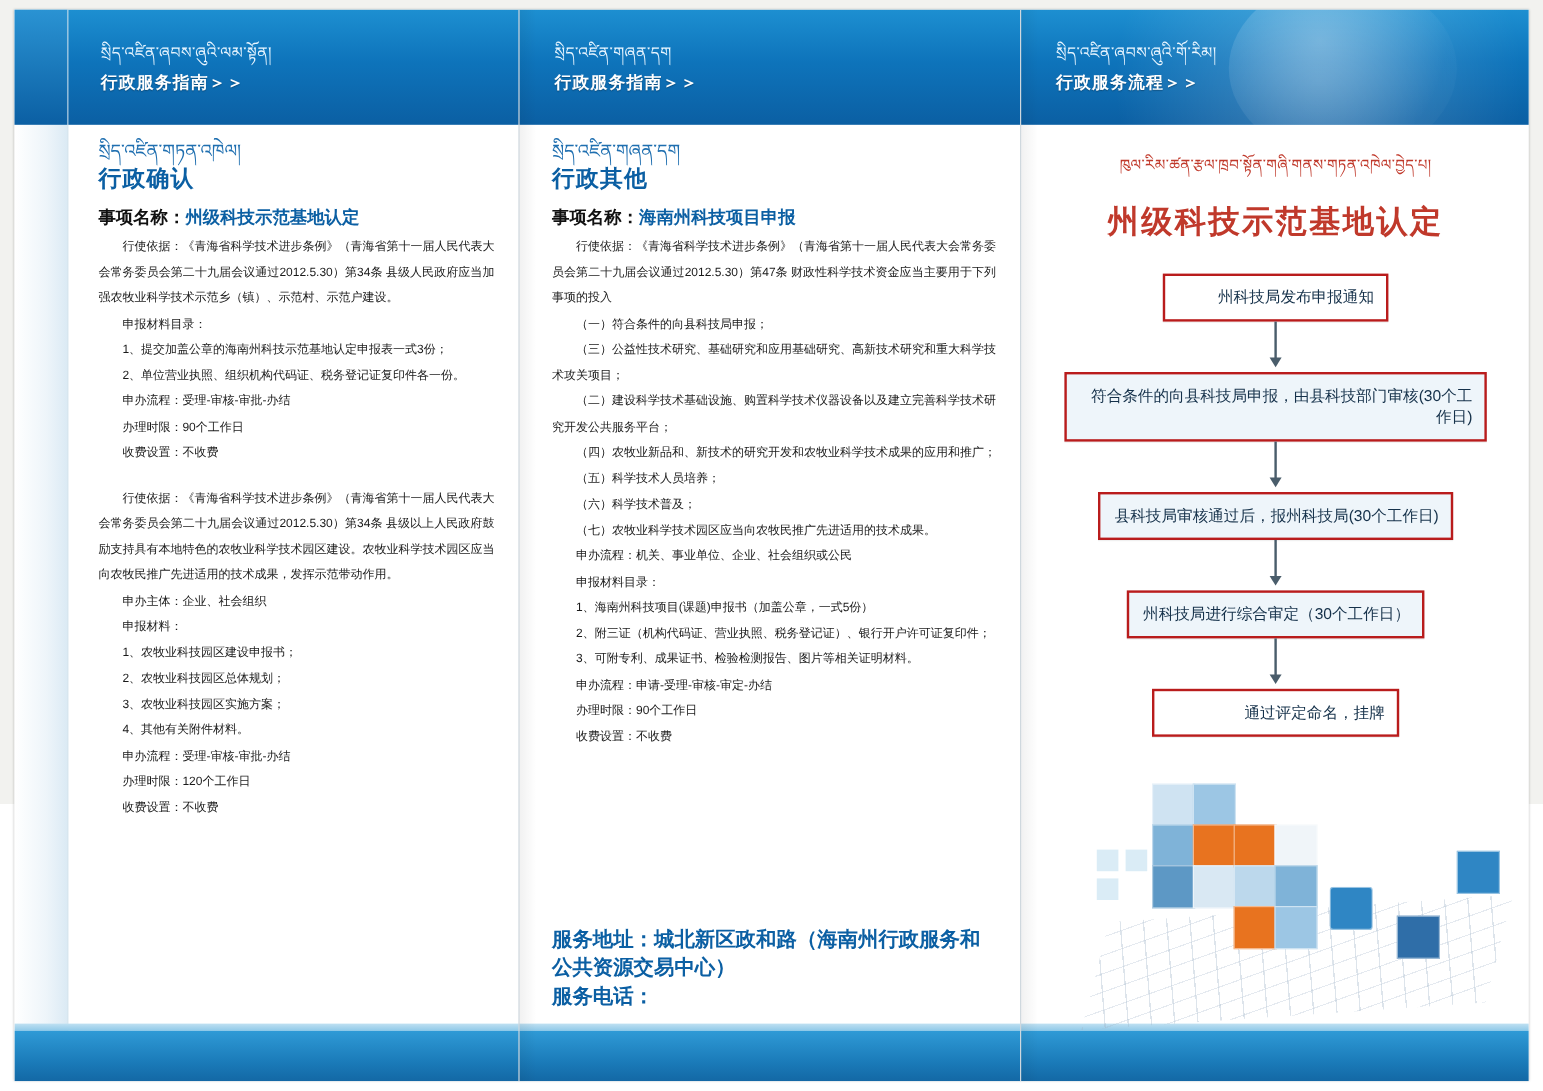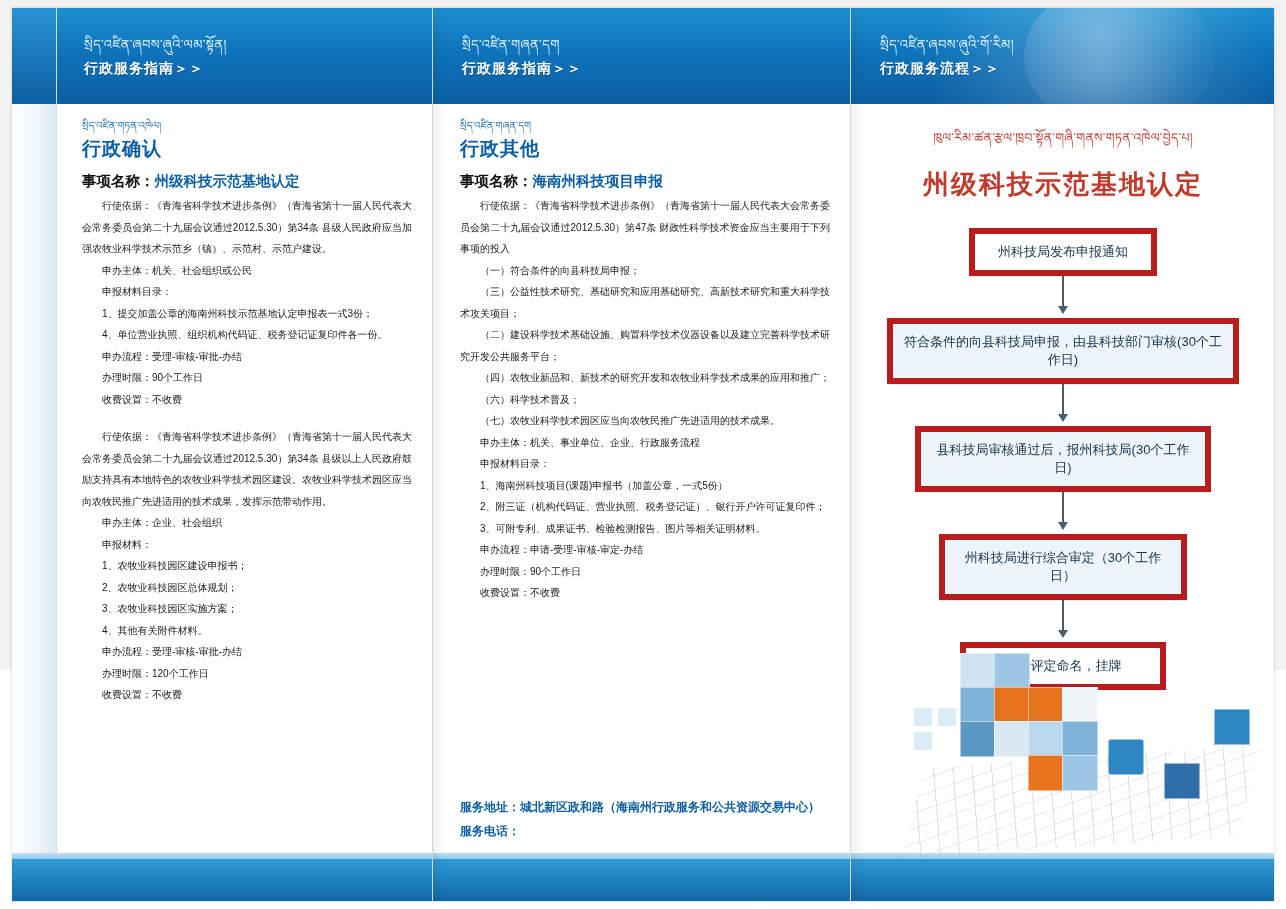--- a/index.html
+++ b/index.html
@@ -102,21 +102,21 @@
     text-shadow:0 1px 1px rgba(0,0,0,.3);
     white-space:nowrap;
   }
   .panel-body{
     position:relative;
     padding:14px 20px 0 26px;
     box-sizing:border-box;
   }
   .tib-sub{
     font-family:"DejaVu Sans", sans-serif;
-    font-size:10px;color:#1f6fb0;line-height:16px;
+    font-size:15px;color:#1f6fb0;line-height:16px;
     margin-bottom:2px;
   }
   .section-title{
     color:#0b5fa3;font-weight:bold;font-size:19px;
     margin:0 0 10px 0;letter-spacing:1px;
   }
   .item-title{
     font-size:14.5px;font-weight:bold;color:#111;
     margin:0 0 4px 0;
   }
@@ -148,24 +148,24 @@
     margin-top:8px;
   }
   .flow{
     margin-top:26px;
     position:relative;
   }
   .flow-box{
     position:relative;
     margin:0 auto;
     background:#eef5fa;
-    border:6px solid #b91c1c;
+    border:2px solid #b91c1c;
     color:#15314a;
     font-size:13px;
-    text-align:center;
+    text-align:right;
     padding:9px 10px;
     box-sizing:border-box;
     box-shadow:0 1px 0 rgba(0,0,0,.06);
   }
   .flow-box.white{background:#ffffff;}
   .flow-box.w1{width:188px;}
   .flow-box.w2{width:352px;}
   .flow-box.w3{width:296px;}
   .flow-box.w4{width:248px;}
   .flow-box.w5{width:206px;}
@@ -199,21 +199,21 @@
     background:
       repeating-linear-gradient(72deg, rgba(160,180,200,.45) 0 1px, rgba(0,0,0,0) 1px 18px),
       repeating-linear-gradient(-18deg, rgba(160,180,200,.35) 0 1px, rgba(0,0,0,0) 1px 16px);
     transform:skewX(-18deg) rotate(-4deg);
     opacity:.8;
   }
   .svc{
     position:absolute;left:26px;right:20px;bottom:58px;
   }
   .svc .row{
-    font-size:12px;font-weight:bold;color:#0b5fa3;line-height:24px;
+    font-size:17px;font-weight:bold;color:#0b5fa3;line-height:24px;
   }
   .svc .lbl{color:#0b5fa3;}
   .watermark{
     position:absolute;left:470px;top:690px;width:380px;height:80px;
     color:rgba(120,170,205,.35);
     font-size:15px;
     letter-spacing:2px;
     pointer-events:none;
   }
   .wm-sq{
@@ -246,24 +246,23 @@
         <div class="cn-head">行政服务指南＞＞</div>
       </div>
       <div class="panel-body">
         <div class="tib-sub">སྲིད་འཛིན་གཏན་འཁེལ།</div>
         <div class="section-title">行政确认</div>
 
         <div class="item-title">
           <span>事项名称：</span><span class="name">州级科技示范基地认定</span>
         </div>
         <p class="t ind">行使依据：《青海省科学技术进步条例》（青海省第十一届人民代表大会常务委员会第二十九届会议通过2012.5.30）第34条 县级人民政府应当加强农牧业科学技术示范乡（镇）、示范村、示范户建设。</p>
-        <p class="t ind">申办主体：机关、社会组织或公民</p>
         <p class="t ind">申报材料目录：</p>
         <p class="t ind">1、提交加盖公章的海南州科技示范基地认定申报表一式3份；</p>
-        <p class="t ind">4、单位营业执照、组织机构代码证、税务登记证复印件各一份。</p>
+        <p class="t ind">2、单位营业执照、组织机构代码证、税务登记证复印件各一份。</p>
         <p class="t ind">申办流程：受理-审核-审批-办结</p>
         <p class="t ind">办理时限：90个工作日</p>
         <p class="t ind">收费设置：不收费</p>
 
         <div class="gap-lg"></div>
 
         <p class="t ind">行使依据：《青海省科学技术进步条例》（青海省第十一届人民代表大会常务委员会第二十九届会议通过2012.5.30）第34条 县级以上人民政府鼓励支持具有本地特色的农牧业科学技术园区建设。农牧业科学技术园区应当向农牧民推广先进适用的技术成果，发挥示范带动作用。</p>
         <p class="t ind">申办主体：企业、社会组织</p>
         <p class="t ind">申报材料：</p>
         <p class="t ind">1、农牧业科技园区建设申报书；</p>
@@ -286,23 +285,24 @@
         <div class="section-title">行政其他</div>
 
         <div class="item-title">
           <span>事项名称：</span><span class="name">海南州科技项目申报</span>
         </div>
         <p class="t ind">行使依据：《青海省科学技术进步条例》（青海省第十一届人民代表大会常务委员会第二十九届会议通过2012.5.30）第47条 财政性科学技术资金应当主要用于下列事项的投入</p>
         <p class="t ind">（一）符合条件的向县科技局申报；</p>
         <p class="t ind">（三）公益性技术研究、基础研究和应用基础研究、高新技术研究和重大科学技术攻关项目；</p>
         <p class="t ind">（二）建设科学技术基础设施、购置科学技术仪器设备以及建立完善科学技术研究开发公共服务平台；</p>
         <p class="t ind">（四）农牧业新品和、新技术的研究开发和农牧业科学技术成果的应用和推广；</p>
+        <p class="t ind">（五）科学技术人员培养；</p>
         <p class="t ind">（六）科学技术普及；</p>
         <p class="t ind">（七）农牧业科学技术园区应当向农牧民推广先进适用的技术成果。</p>
-        <p class="t ind">申办主体：机关、事业单位、企业、行政服务流程</p>
+        <p class="t ind">申办流程：机关、事业单位、企业、社会组织或公民</p>
         <p class="t ind">申报材料目录：</p>
         <p class="t ind">1、海南州科技项目(课题)申报书（加盖公章，一式5份）</p>
         <p class="t ind">2、附三证（机构代码证、营业执照、税务登记证）、银行开户许可证复印件；</p>
         <p class="t ind">3、可附专利、成果证书、检验检测报告、图片等相关证明材料。</p>
         <p class="t ind">申办流程：申请-受理-审核-审定-办结</p>
         <p class="t ind">办理时限：90个工作日</p>
         <p class="t ind">收费设置：不收费</p>
       </div>
 
       <div class="watermark">

